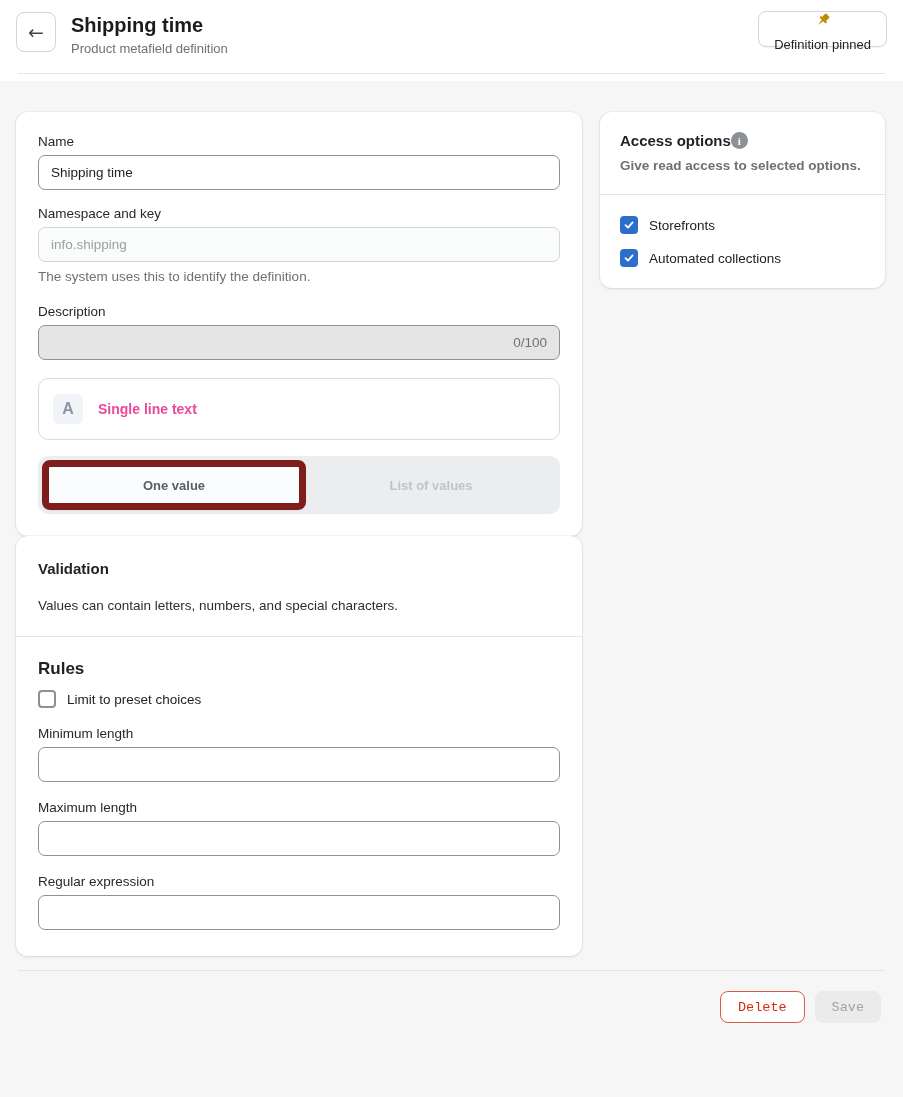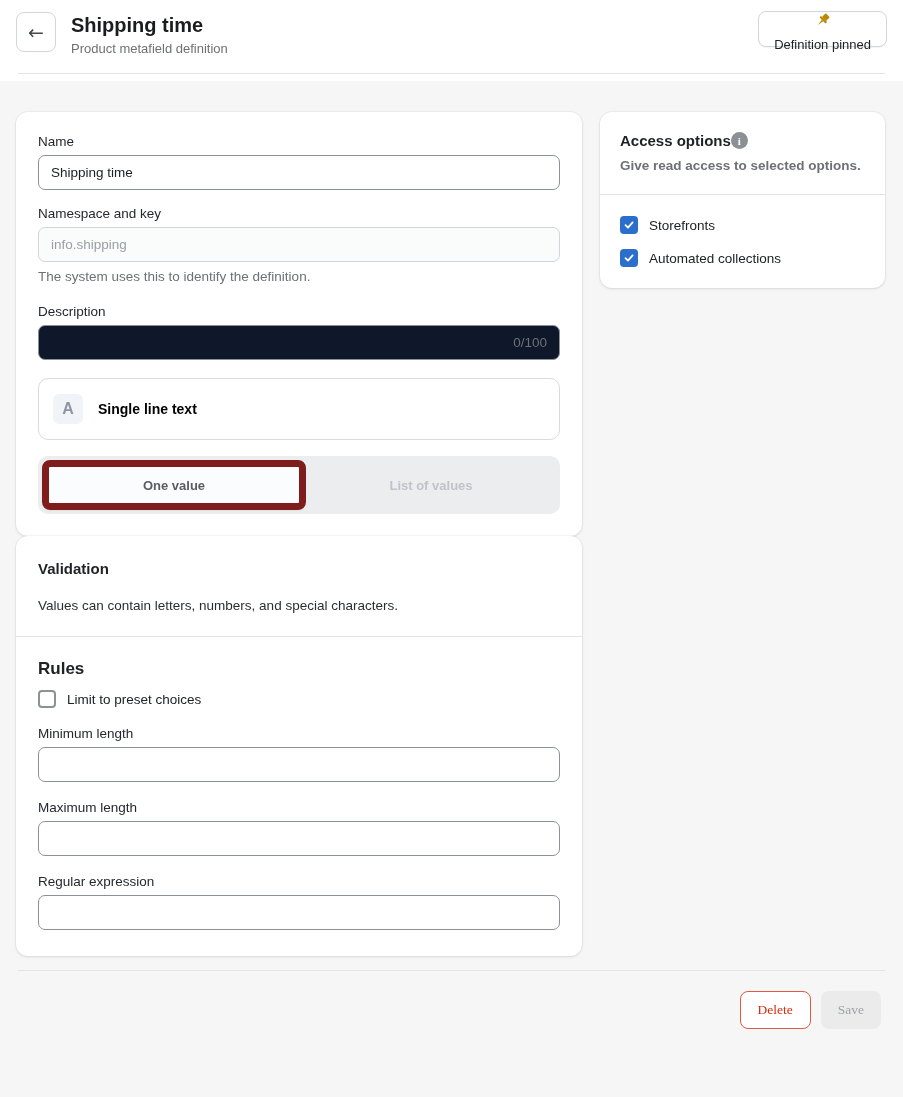--- a/index.html
+++ b/index.html
@@ -65,21 +65,21 @@
     font-family: "Liberation Sans", "DejaVu Sans", sans-serif;
     outline: none;
   }
   .text-input:disabled, .text-input.disabled {
     background: #fafbfb; border-color: #d2d5d9; color: #9aa0a6;
   }
   .input-wrap {
     display: flex; align-items: center;
     width: 100%; height: 35px;
     border: 1px solid #8c9196; border-radius: 7px;
-    padding: 4px 12px; background: #0f172a;
+    padding: 4px 12px; background: #e5e5e5;
   }
   .input-wrap input {
     flex: 1; border: none; outline: none; font-size: 13.5px;
     font-family: "Liberation Sans", "DejaVu Sans", sans-serif; color: #202223;
     min-width: 0; background: transparent;
   }
   .char-counter { color: #6d7175; font-size: 13.5px; padding-left: 8px; }
   .help-text { color: #6d7175; font-size: 13.5px; margin-top: 7px; }
 
   
@@ -87,21 +87,21 @@
     display: flex; align-items: center;
     border: 1px solid #d9dbdf; border-radius: 10px;
     height: 62px; padding: 0 14px; margin-top: 18px;
   }
   .type-icon {
     width: 30px; height: 30px; border-radius: 6px;
     background: #f0f3f8; color: #8d95a3;
     font-size: 16px; font-weight: 700;
     display: flex; align-items: center; justify-content: center;
   }
-  .type-label { margin-left: 15px; font-size: 14px; font-weight: 600; color: #000000; }
+  .type-label { margin-left: 15px; font-size: 14px; font-weight: 600; color: #ec4899; }
 
   
   .segmented {
     margin-top: 16px; height: 58px;
     background: #ebedef; border-radius: 10px;
     display: flex; padding: 4px;
   }
   .segment {
     flex: 1; border: none; background: transparent; border-radius: 8px;
     font-size: 13px; font-weight: 600; cursor: pointer;
@@ -144,22 +144,22 @@
   .rules-section { padding: 22px; }
   .rules-label { font-weight: 700; font-size: 17px; margin-bottom: 11px; }
   .rules-check { margin-bottom: 18px; }
   .rule-field { margin-bottom: 18px; }
   .rule-field:last-child { margin-bottom: 4px; }
 
   
   .footer { padding: 14px 16px 13px 16px; }
   .footer-divider { border: none; border-top: 1px solid #e3e4e5; margin: 0 2px; }
   .footer-buttons { display: flex; justify-content: flex-end; gap: 10px; margin-top: 20px; padding-right: 6px; }
-  .btn { height: 38px; border-radius: 8px; font-size: 13.5px; font-weight: 500; cursor: pointer;
-         font-family: Liberation Serif, serif; }
+  .btn { height: 32px; border-radius: 8px; font-size: 13.5px; font-weight: 500; cursor: pointer;
+         font-family: Liberation Mono, monospace; }
   .btn-delete { background: #fff; border: 1px solid #dd5b45; color: #d72c0d; padding: 0 17px; }
   .btn-save { background: #ebebeb; border: none; color: #9ea3a8; padding: 0 17px; cursor: default; }
 </style>
 </head>
 <body>
 
 <header class="page-header">
   <div class="page-header-inner">
     <button class="back-btn">
       <span>←</span>

